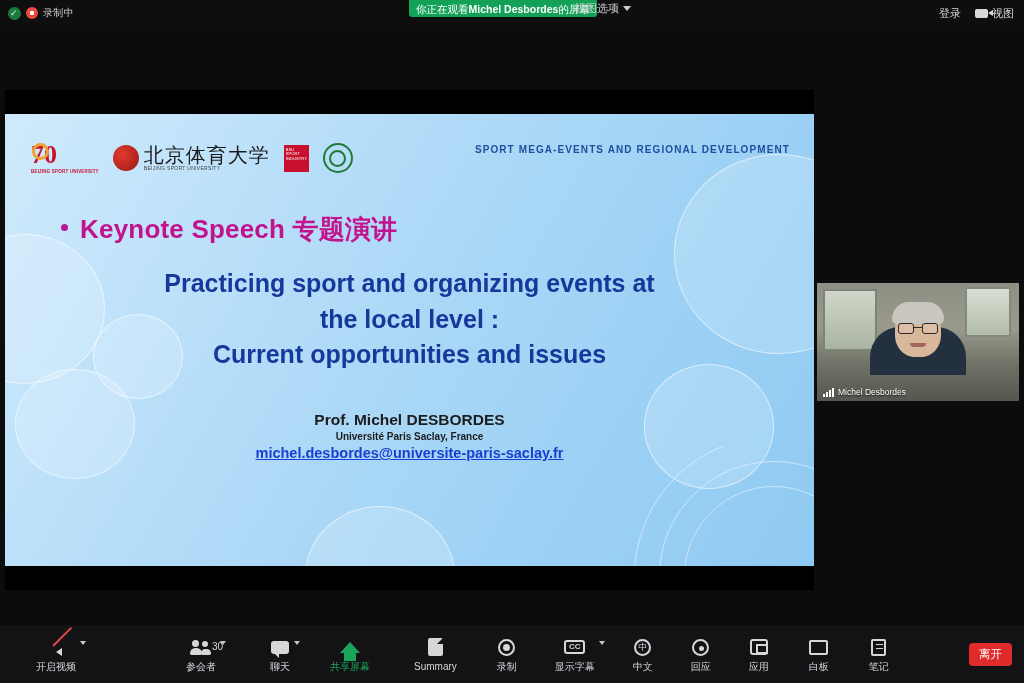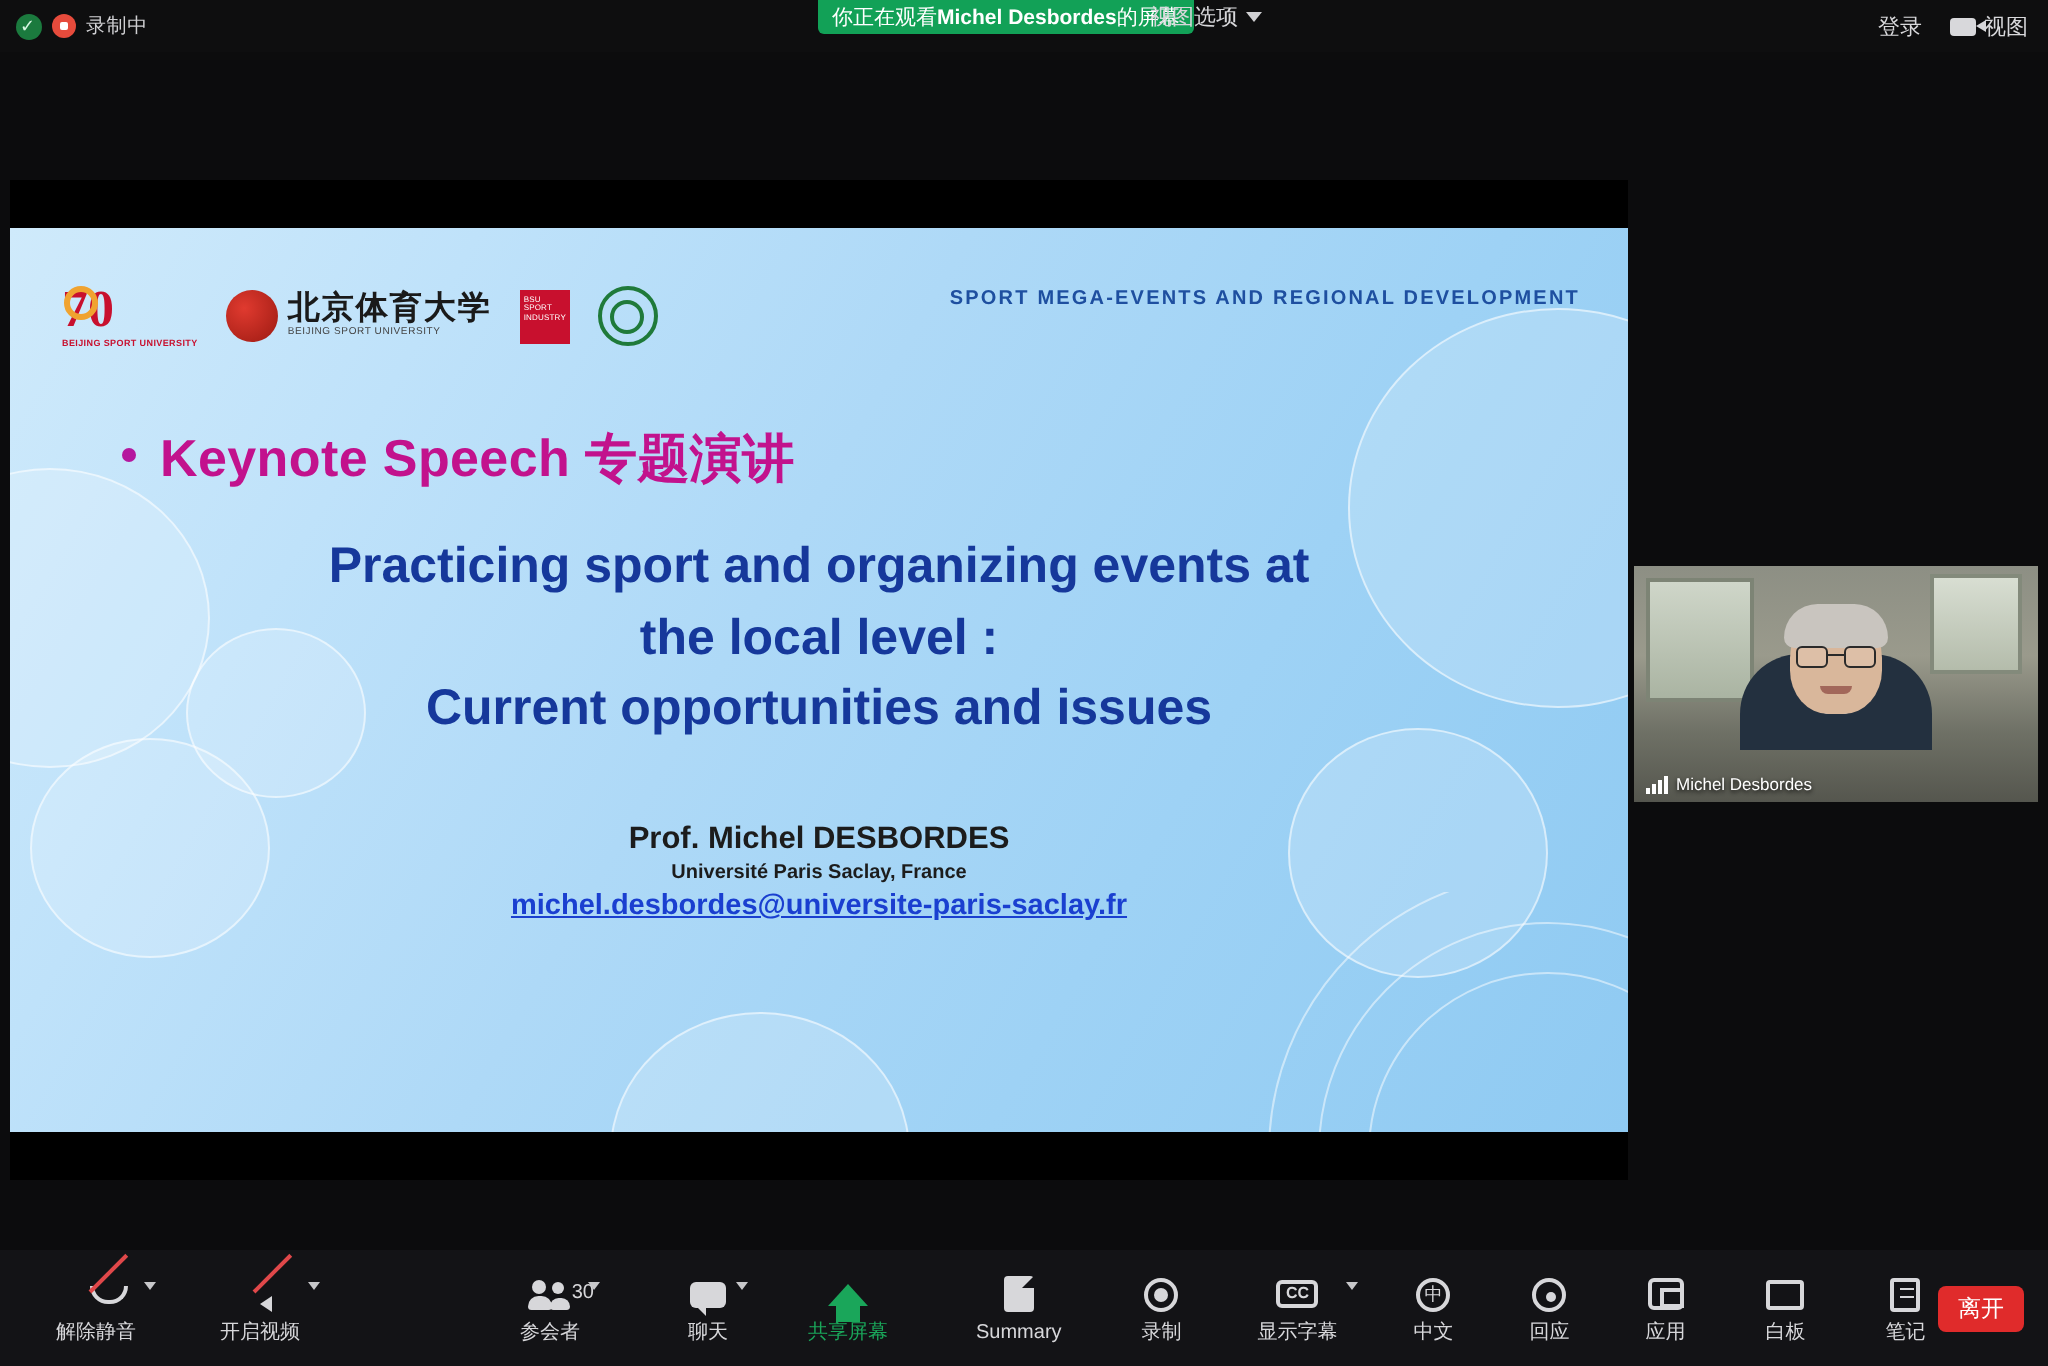--- a/index.html
+++ b/index.html
@@ -135,22 +135,22 @@
     font-family:"Liberation Sans",sans-serif;
     font-size: 4.5px; color:#c8102e; letter-spacing:.2px; margin-top:2px;
   }
   .bsu { display: flex; align-items: center; gap: 5px; }
   .bsu .mark {
     width: 26px; height: 26px; border-radius: 50%;
     background: radial-gradient(circle at 35% 35%, #e03a2f, #9c1a12);
   }
   .bsu .names { line-height: 1.05; }
   .bsu .cn {
-    font-family: "Liberation Serif", serif; font-weight: 700;
-    font-size: 16px; color: #1a1a1a; letter-spacing: 1px;
+    font-family: "Liberation Serif", serif; font-weight: 400;
+    font-size: 20px; color: #1a1a1a; letter-spacing: 1px;
   }
   .bsu .en { font-size: 5px; color: #444; letter-spacing: .3px; }
   .redbox {
     width: 25px; height: 27px; background: #c8102e; color: #fff;
     font-size: 4px; line-height: 1.15; padding: 3px 2px; letter-spacing: .1px;
   }
   .greenlogo {
     width: 30px; height: 30px; border-radius: 50%;
     border: 2px solid #1f7a3a; display:flex; align-items:center; justify-content:center;
   }
@@ -520,27 +520,20 @@
           <i></i>
           <i></i>
           <i></i>
         </span>
       <span>Michel Desbordes</span>
     </div>
   </div>
 
   <div class="toolbar">
 
-    <div class="tb-item" style="margin-left:22px;">
-      <span class="tb-ico">
-        <span style="position:relative;"><span class="mic-shape"></span><span class="slash"></span></span>
-      </span>
-      <span class="lbl">解除静音</span>
-      <span class="caret"></span>
-    </div>
 
     <div class="tb-item" style="margin-left:30px;">
       <span class="tb-ico">
         <span style="position:relative;"><span class="cam-shape"></span><span class="slash"></span></span>
       </span>
       <span class="lbl">开启视频</span>
       <span class="caret"></span>
     </div>
 
     <div class="tb-item" style="margin-left:98px;">

